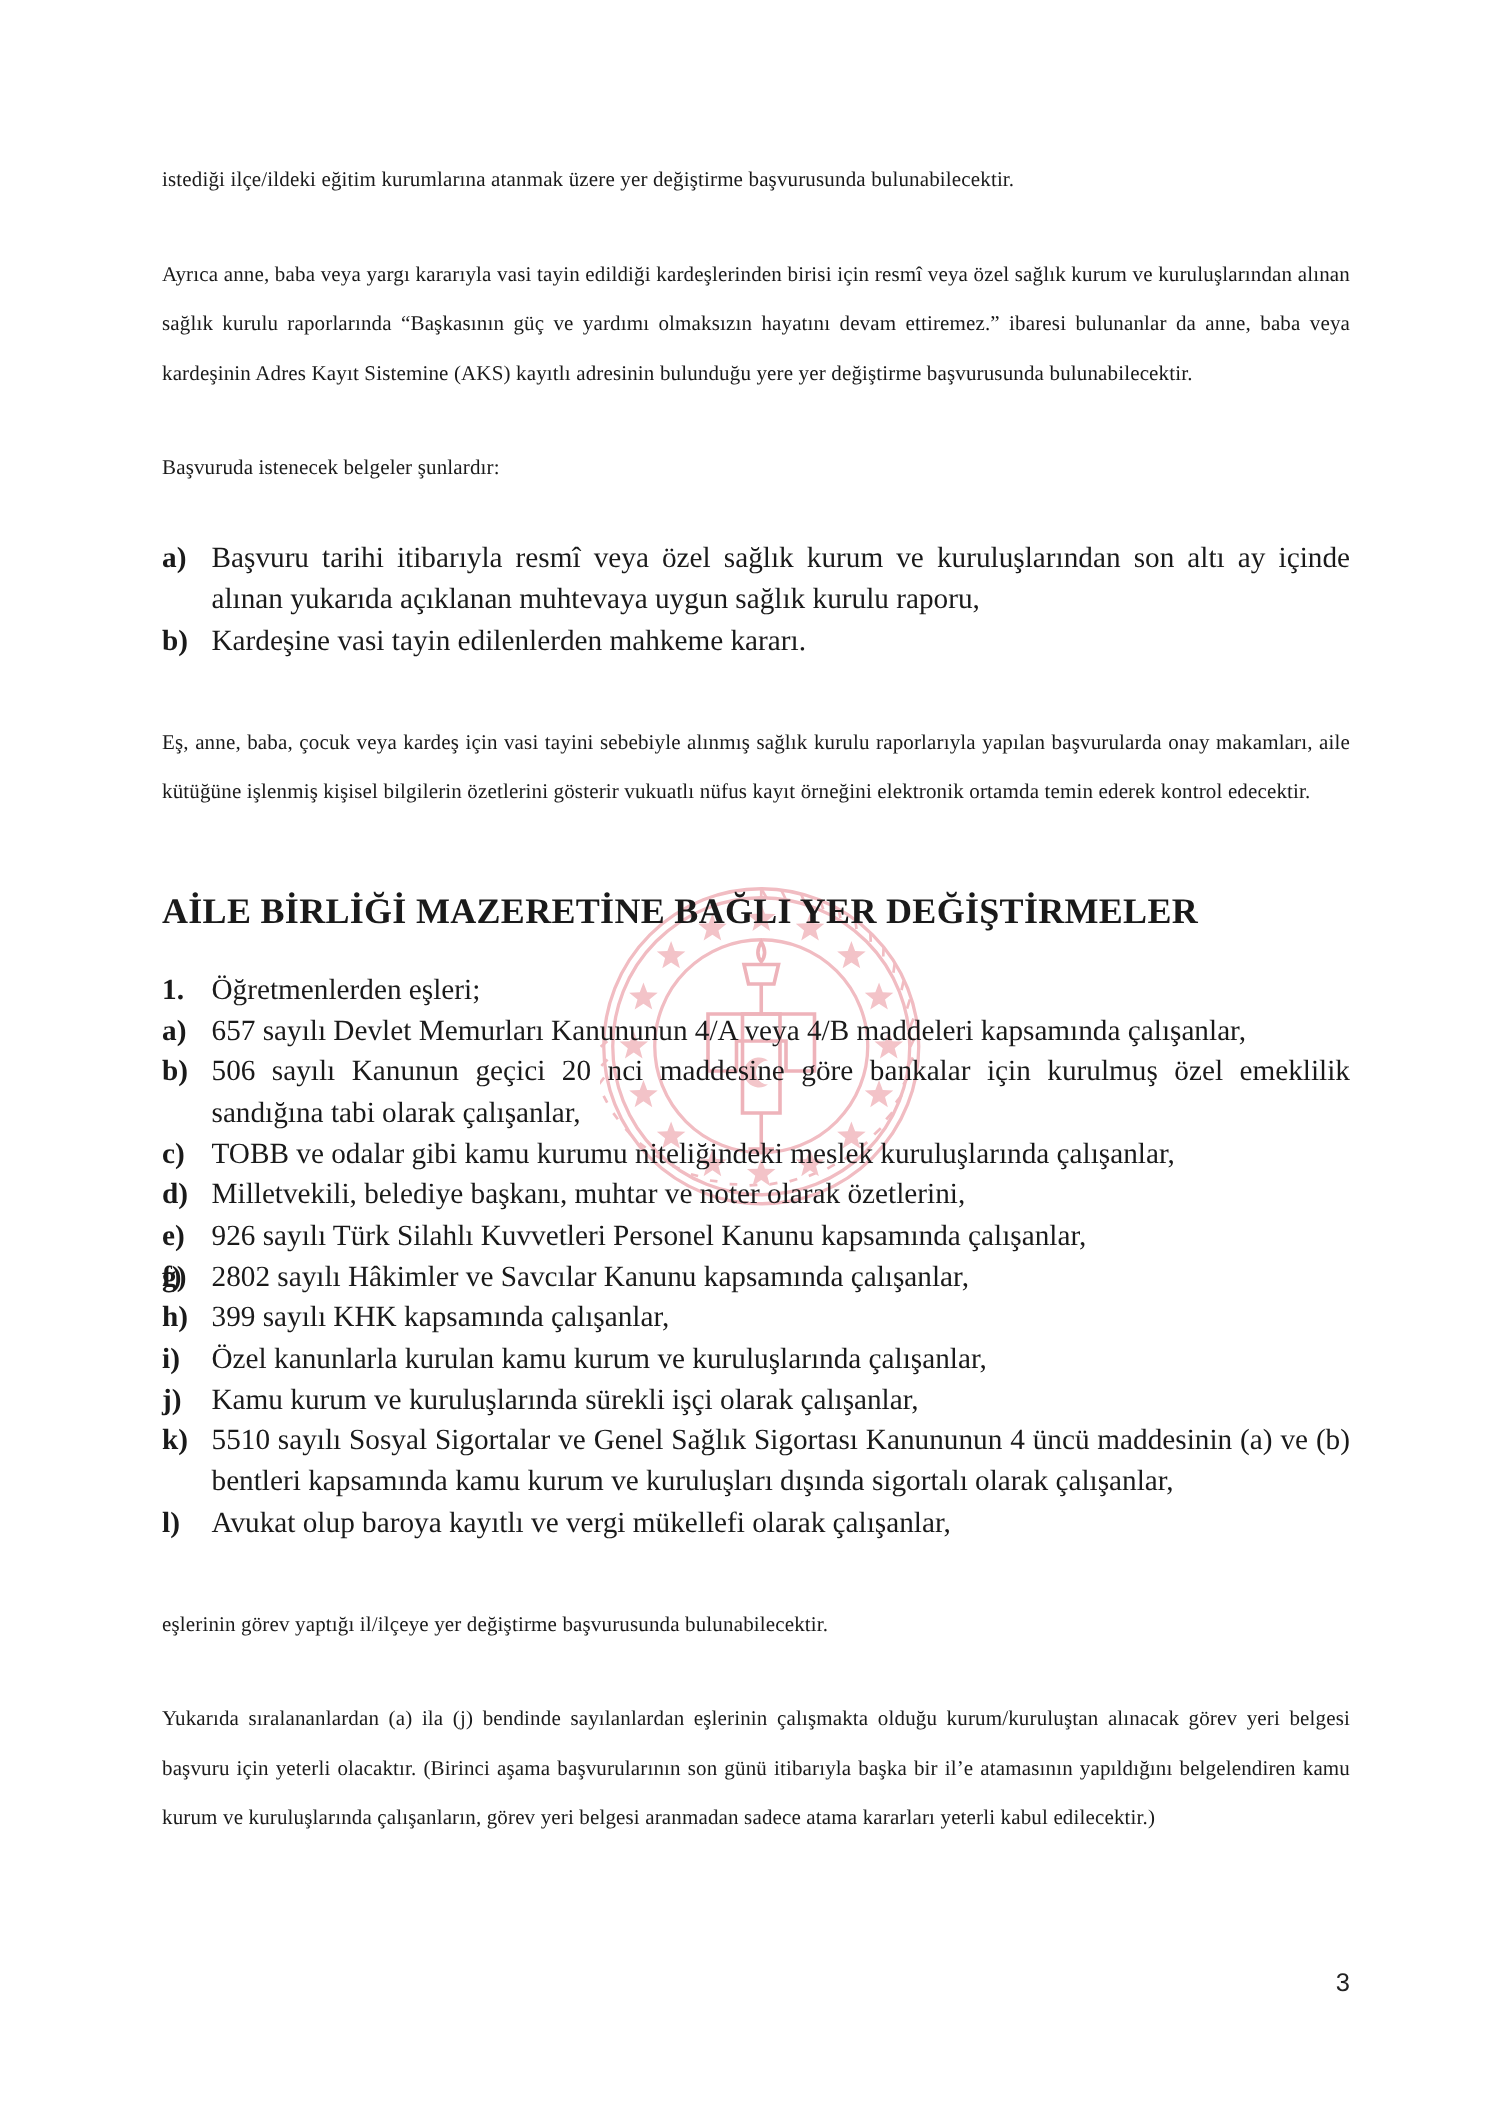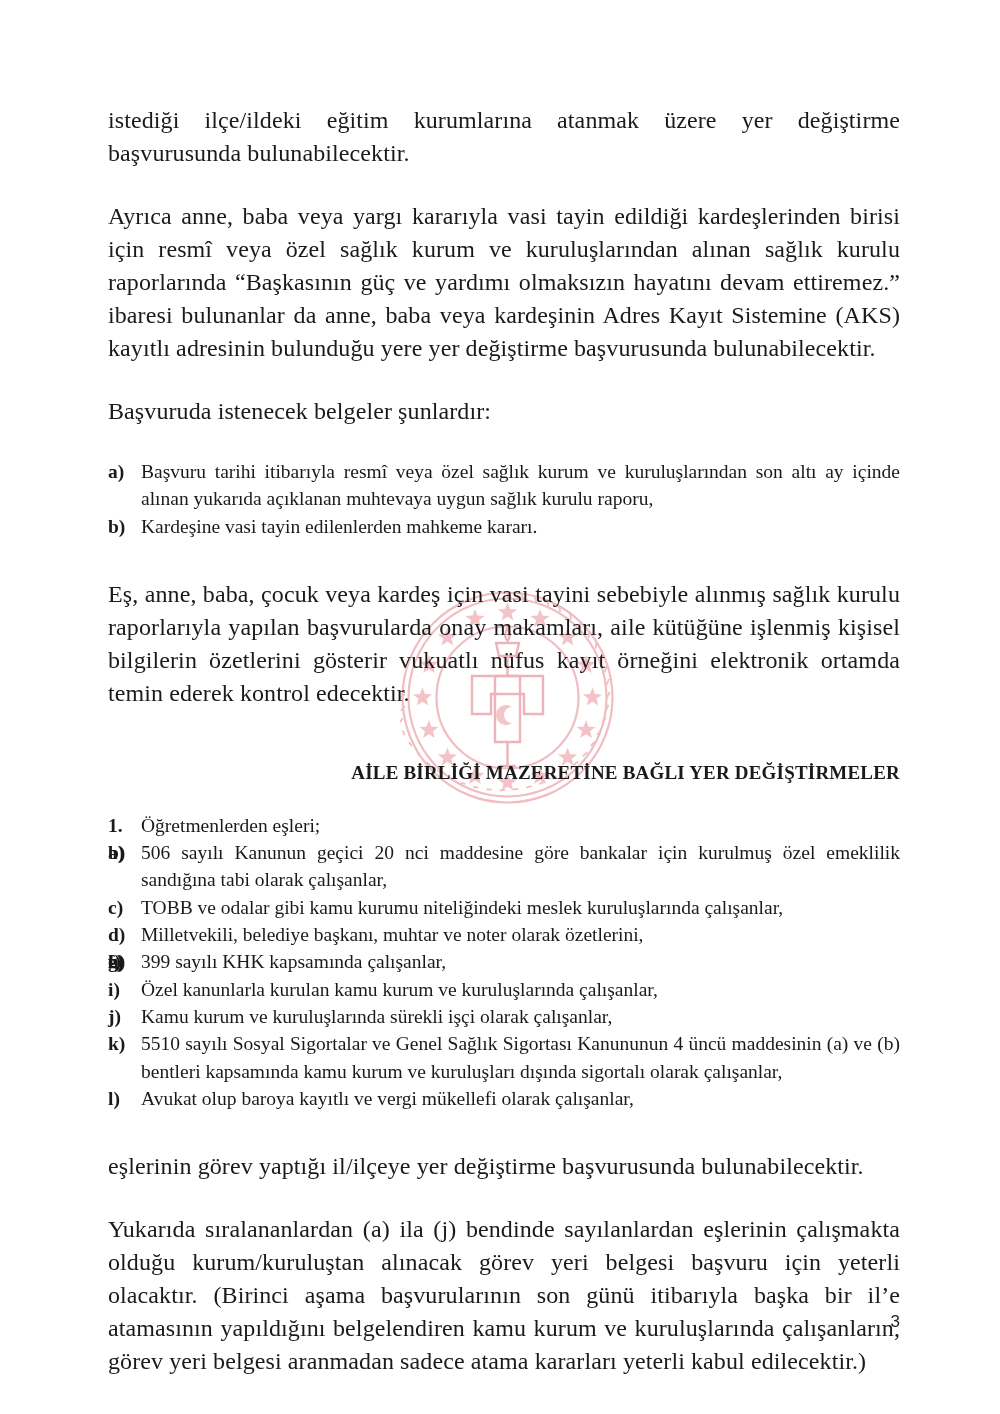--- a/index.html
+++ b/index.html
@@ -38,34 +38,34 @@
   .content {
     position: absolute;
     left: 108px;
     top: 104px;
     width: 792px;
     z-index: 2;
   }
 
   p.para {
     margin: 0 0 0 0;
-    font-size: 24px;
+    font-size: 14px;
     line-height: 33px;
     text-align: justify;
     text-justify: inter-word;
     letter-spacing: 0.1px;
   }
   .gap-md { height: 30px; }
   .gap-lg { height: 38px; }
 
   h1.doc-heading {
     margin: 0;
-    font-size: 19px;
+    font-size: 24px;
     font-weight: bold;
-    text-align: right;
+    text-align: left;
     letter-spacing: 0.2px;
     line-height: 30px;
   }
 
   
   ul.lettered {
     list-style: none;
     margin: 0;
     padding: 0;
   }
@@ -239,41 +239,44 @@
 
     <div style="height:24px"></div>
 
     <ul class="lettered spouse-list">
       <li class="one-line">
         <span class="marker">1.</span>
         <span>Öğretmenlerden eşleri;</span>
       </li>
       <li class="one-line">
         <span class="marker">a)</span>
+        <span>657 sayılı Devlet Memurları Kanununun 4/A veya 4/B maddeleri kapsamında çalışanlar,</span>
       </li>
       <li>
         <span class="marker">b)</span>
         <span>506 sayılı Kanunun geçici 20 nci maddesine göre bankalar için kurulmuş özel emeklilik sandığına  tabi olarak çalışanlar,</span>
       </li>
       <li class="one-line">
         <span class="marker">c)</span>
         <span>TOBB ve odalar gibi kamu kurumu niteliğindeki meslek kuruluşlarında çalışanlar,</span>
       </li>
       <li class="one-line">
         <span class="marker">d)</span>
         <span>Milletvekili, belediye başkanı, muhtar ve noter olarak özetlerini,</span>
       </li>
       <li class="one-line">
         <span class="marker">e)</span>
+        <span>926 sayılı Türk Silahlı  Kuvvetleri  Personel  Kanunu kapsamında çalışanlar,</span>
       </li>
       <li class="one-line">
         <span class="marker">f)</span>
       </li>
       <li class="one-line">
         <span class="marker">g)</span>
+        <span>2802  sayılı  Hâkimler  ve Savcılar Kanunu kapsamında çalışanlar,</span>
       </li>
       <li class="one-line">
         <span class="marker">h)</span>
         <span>399 sayılı KHK kapsamında çalışanlar,</span>
       </li>
       <li class="one-line">
         <span class="marker">i)</span>
         <span>Özel kanunlarla kurulan kamu kurum ve kuruluşlarında çalışanlar,</span>
       </li>
       <li class="one-line">

